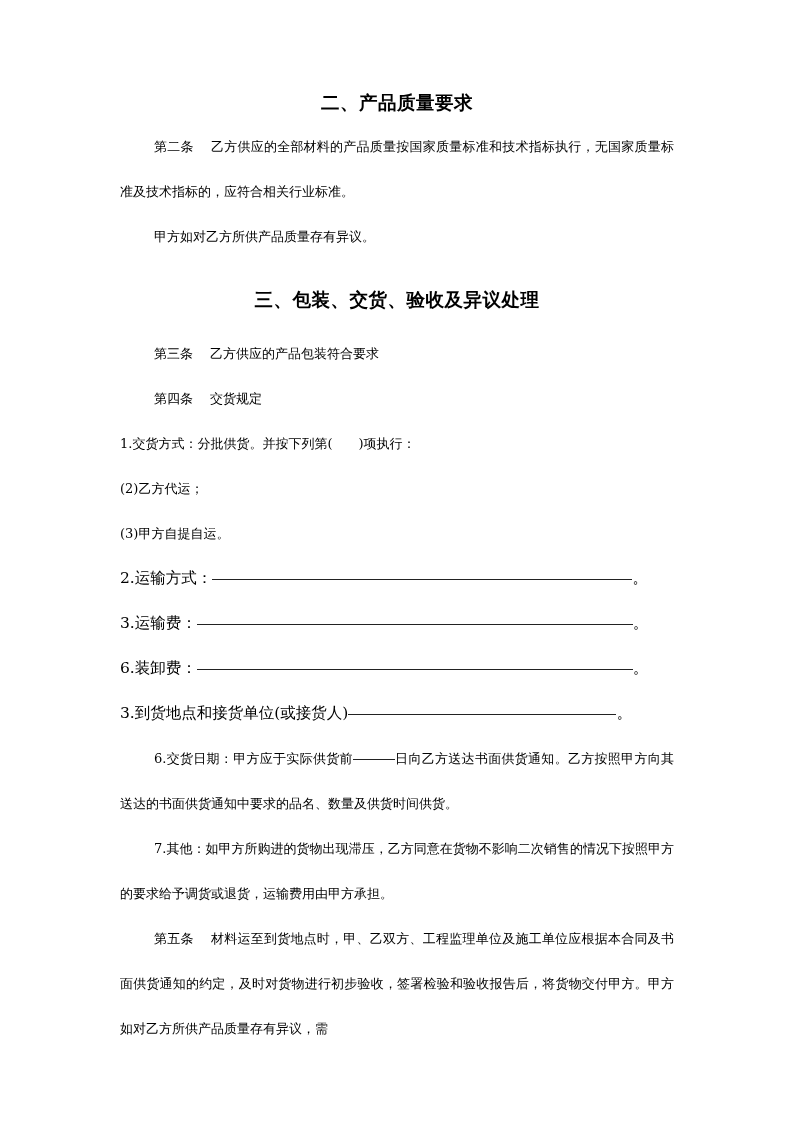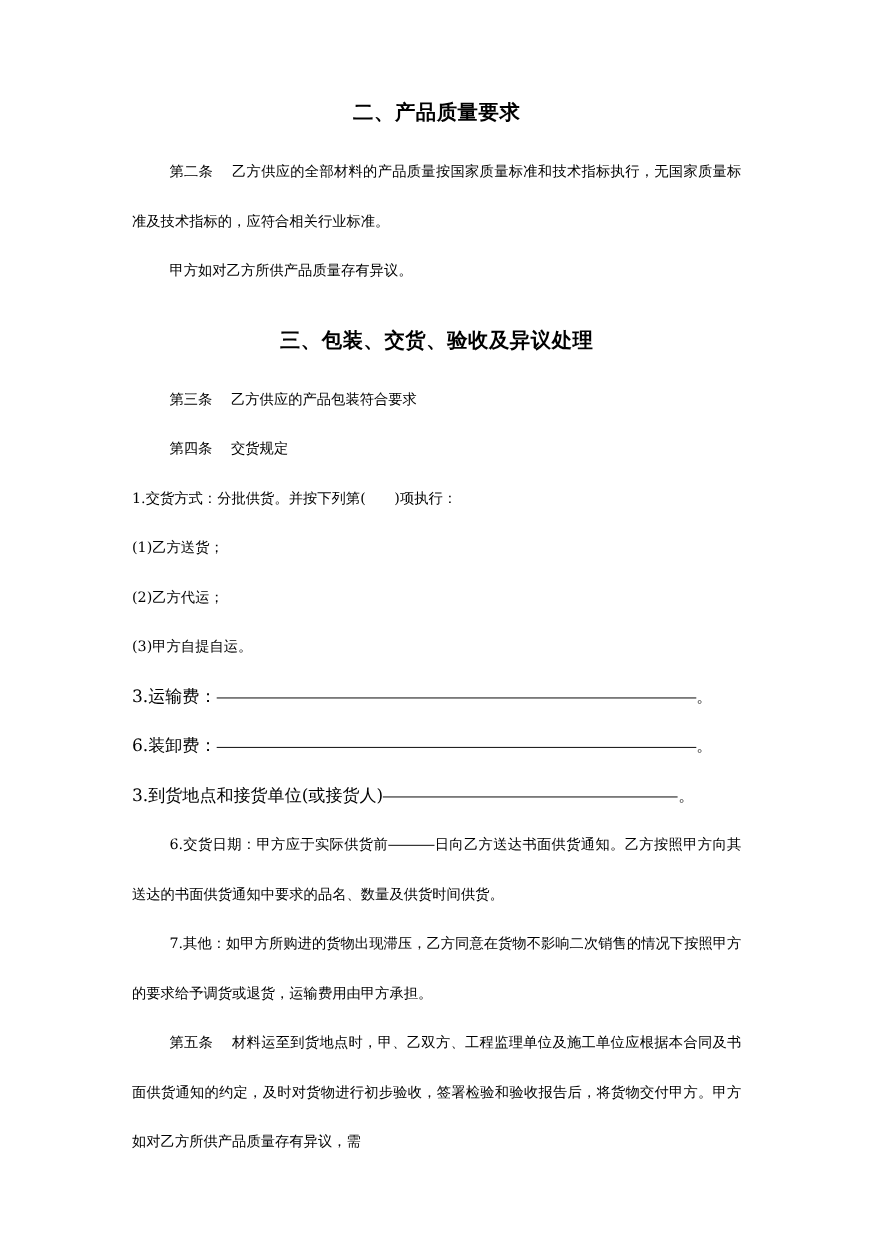--- a/index.html
+++ b/index.html
@@ -31,21 +31,21 @@
   
   .heading {
     text-align: center;
     font-weight: bold;
     font-size: 18.5px;
     line-height: 30px;
     letter-spacing: 0.5px;
     margin: 0;
     padding: 0;
   }
-  .heading-1 { margin-bottom: 16px; }
+  .heading-1 { margin-bottom: 6px; }
   .heading-2 { margin-top: 26px; margin-bottom: 16px; }
 
   
   .para {
     font-size: 13px;
     line-height: 45px;
     margin: 0;
     padding: 0;
     text-align: justify;
     text-justify: inter-ideograph;
@@ -94,26 +94,26 @@
     <p class="para indent-2">甲方如对乙方所供产品质量存有异议。</p>
 
     <div class="heading heading-2">三、包装、交货、验收及异议处理</div>
 
     <p class="para indent-2"><span>第三条</span><span class="wsp"></span><span>乙方供应的产品包装符合要求</span></p>
 
     <p class="para indent-2"><span>第四条</span><span class="wsp"></span><span>交货规定</span></p>
 
     <p class="para indent-0"><span>1.交货方式：分批供货。并按下列第(</span><span class="paren-gap"></span><span>)项执行：</span></p>
 
-    <p class="para indent-0">(1)乙方送货；</p>
 
     <p class="para indent-0">(2)乙方代运；</p>
 
     <p class="para indent-0">(3)甲方自提自运。</p>
 
+    <p class="fld-row"><span>2.运输方式：</span><span class="blank-line" style="width:420px"></span><span>。</span></p>
 
     <p class="fld-row"><span>3.运输费：</span><span class="blank-line" style="width:436px"></span><span>。</span></p>
 
     <p class="fld-row"><span>6.装卸费：</span><span class="blank-line" style="width:436px"></span><span>。</span></p>
 
     <p class="fld-row"><span>3.到货地点和接货单位(或接货人)</span><span class="blank-line" style="width:268px"></span><span>。</span></p>
 
     <p class="para indent-2"><span>6.交货日期：甲方应于实际供货前</span><span class="blank-short"></span><span>日向乙方送达书面供货通知。乙方按照甲方向其送达的书面供货通知中要求的品名、数量及供货时间供货。</span></p>
 
     <p class="para indent-2">7.其他：如甲方所购进的货物出现滞压，乙方同意在货物不影响二次销售的情况下按照甲方的要求给予调货或退货，运输费用由甲方承担。</p>

